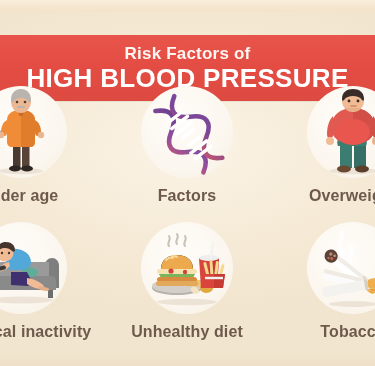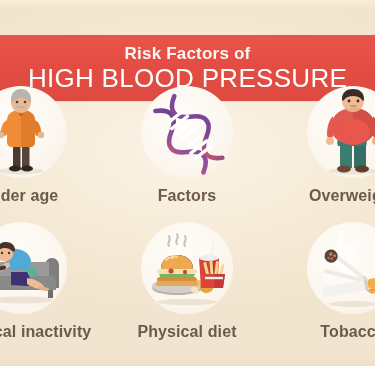--- a/index.html
+++ b/index.html
@@ -23,21 +23,21 @@
     position:absolute;left:0;top:11px;width:375px;height:66px;
     background:linear-gradient(180deg,#e8544b 0%,#e34c43 50%,#dd4a41 100%);
     box-shadow:0 1px 0 rgba(0,0,0,.05);
     display:flex;flex-direction:column;align-items:center;justify-content:center;margin-top:24px;
   }
   .kicker{
     color:#fdf6f2;font-size:17px;font-weight:bold;letter-spacing:.2px;
     line-height:20px;margin:0;text-align:center;
   }
   .headline{
-    color:#ffffff;font-size:26px;font-weight:normal;letter-spacing:.3px;
+    color:#ffffff;font-size:26px;font-weight:bold;letter-spacing:.3px;
     line-height:29px;margin:0;text-align:center;white-space:nowrap;
   }
   
   .grid{
     position:absolute;left:-62px;top:82px;width:500px;
     display:grid;grid-template-columns:repeat(3,166px);
     grid-template-rows:136px 136px;
   }
   .cell{position:relative;display:flex;flex-direction:column;align-items:center;}
   .disc{
@@ -215,21 +215,21 @@
             <rect x="64" y="40" width="3" height="16" rx="1.5" transform="rotate(-14 65 48)"></rect>
             <rect x="69" y="38" width="3" height="18" rx="1.5" transform="rotate(-4 70 47)"></rect>
             <rect x="74" y="39" width="3" height="17" rx="1.5" transform="rotate(7 75 47)"></rect>
             <rect x="79" y="42" width="3" height="14" rx="1.5" transform="rotate(15 80 49)"></rect>
           </g>
           <path d="M62 52h22l-2 14H64z" fill="#d9453d"></path>
           <path d="M73 52h11l-2 14h-9z" fill="#c63a33"></path>
           <path d="M64 56h18" stroke="#f0f0f0" stroke-width="2.4"></path>
         </svg>
       </div>
-      <div class="cap">Physical diet</div>
+      <div class="cap">Unhealthy diet</div>
     </div>
 
     <div class="cell">
       <div class="disc">
         <svg width="92" height="92" viewBox="0 0 92 92">
           <ellipse cx="46" cy="82" rx="24" ry="3" fill="#ece3d6"></ellipse>
           <g fill="none" stroke="#ffffff" stroke-width="4" stroke-linecap="round" opacity=".95">
             <path d="M34 44c-6-6 6-10 0-17s4-11 0-16"></path>
             <path d="M44 40c-5-5 5-9 0-15"></path>
           </g>

